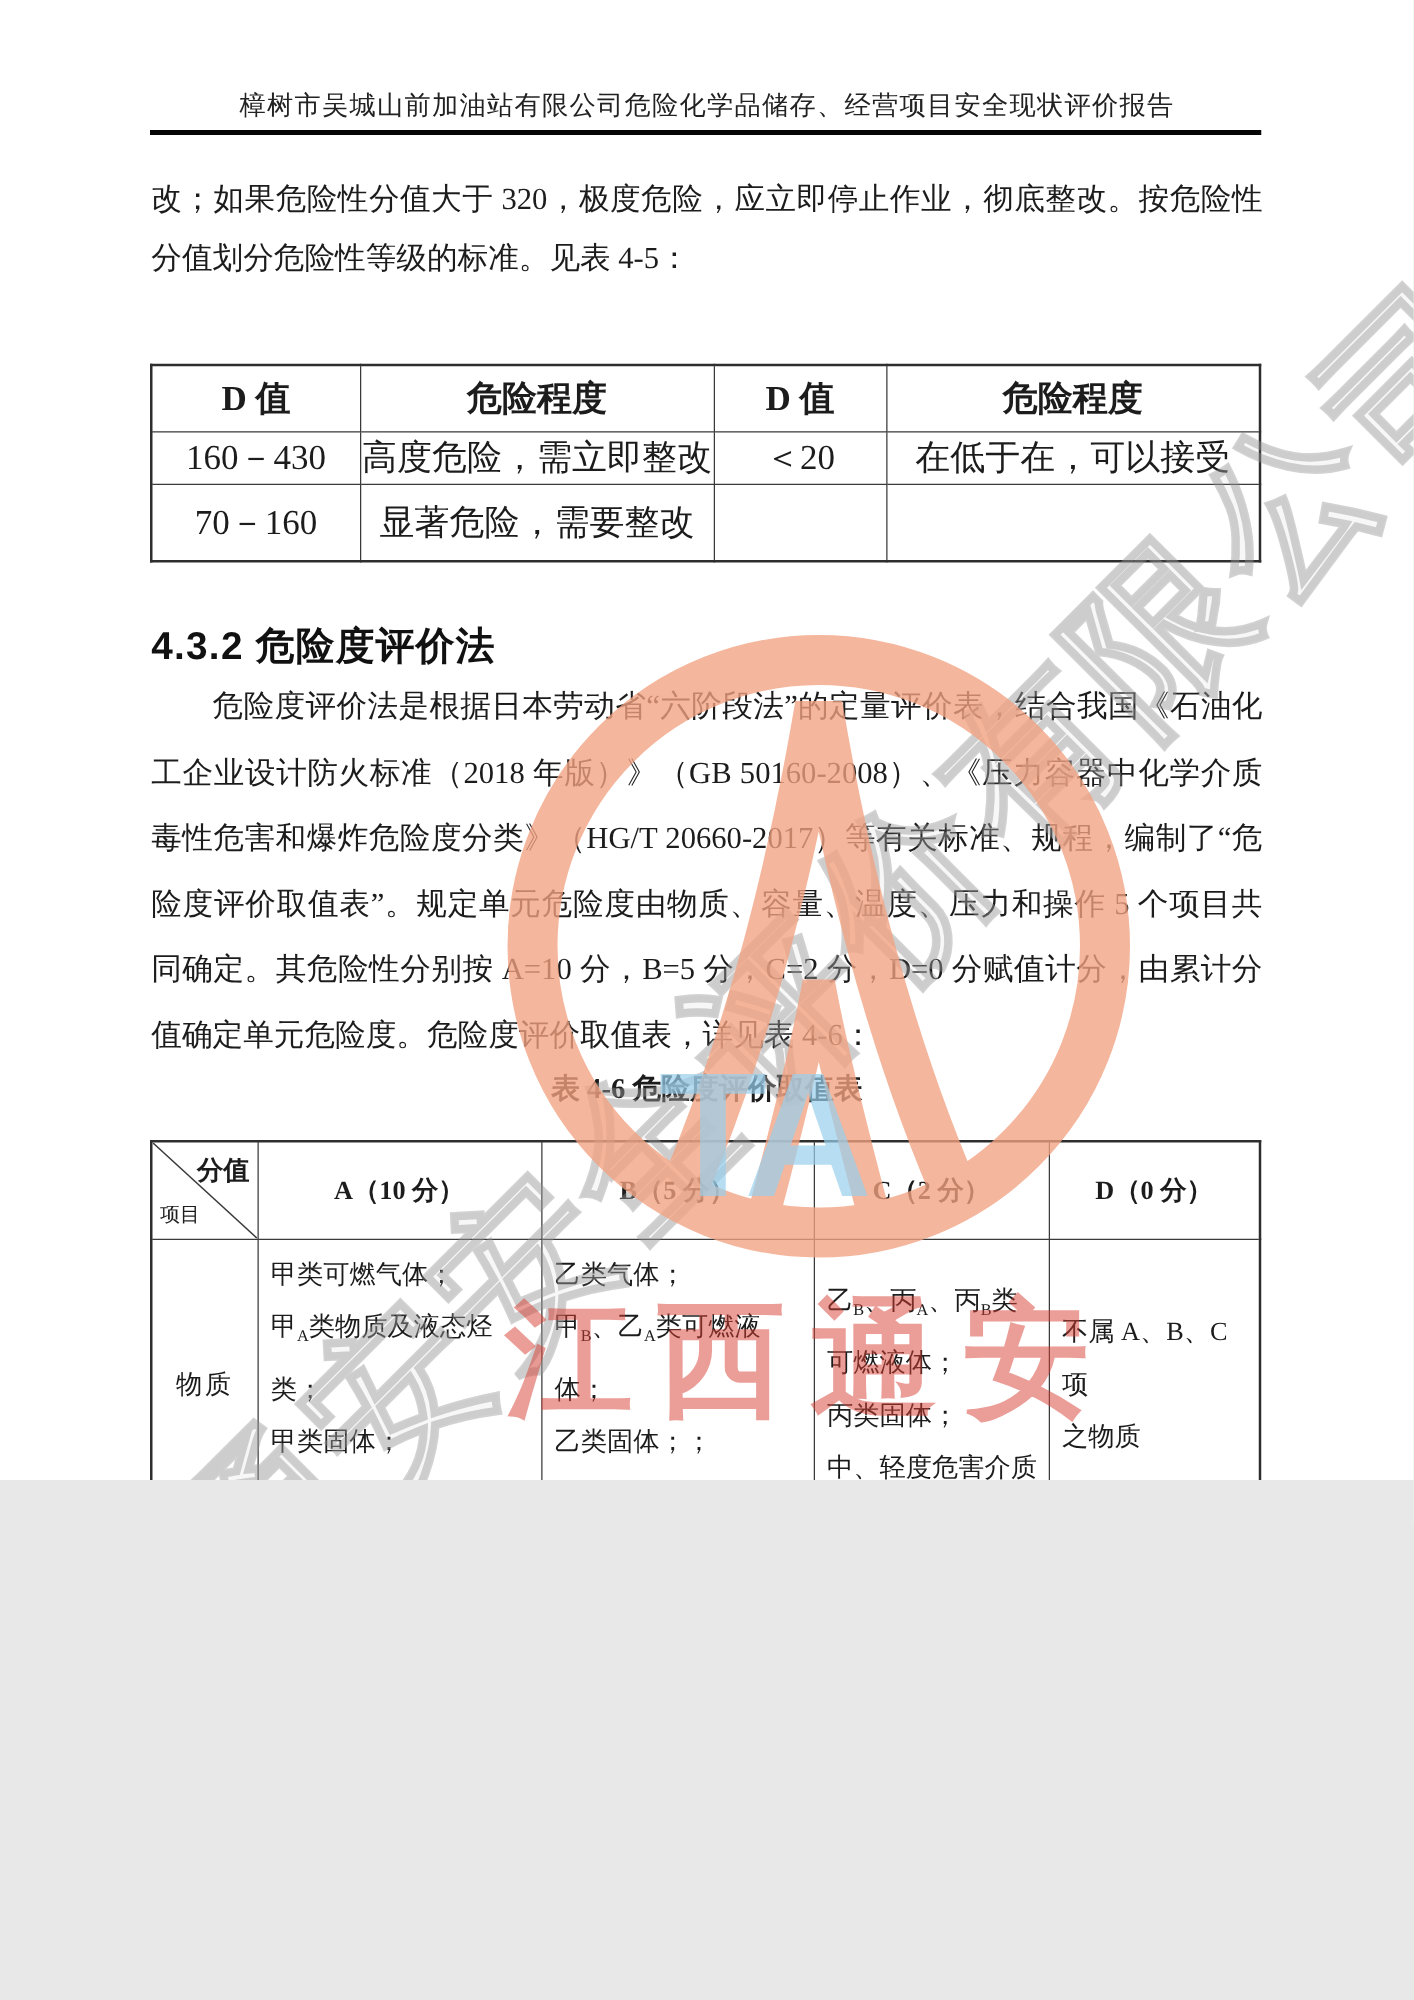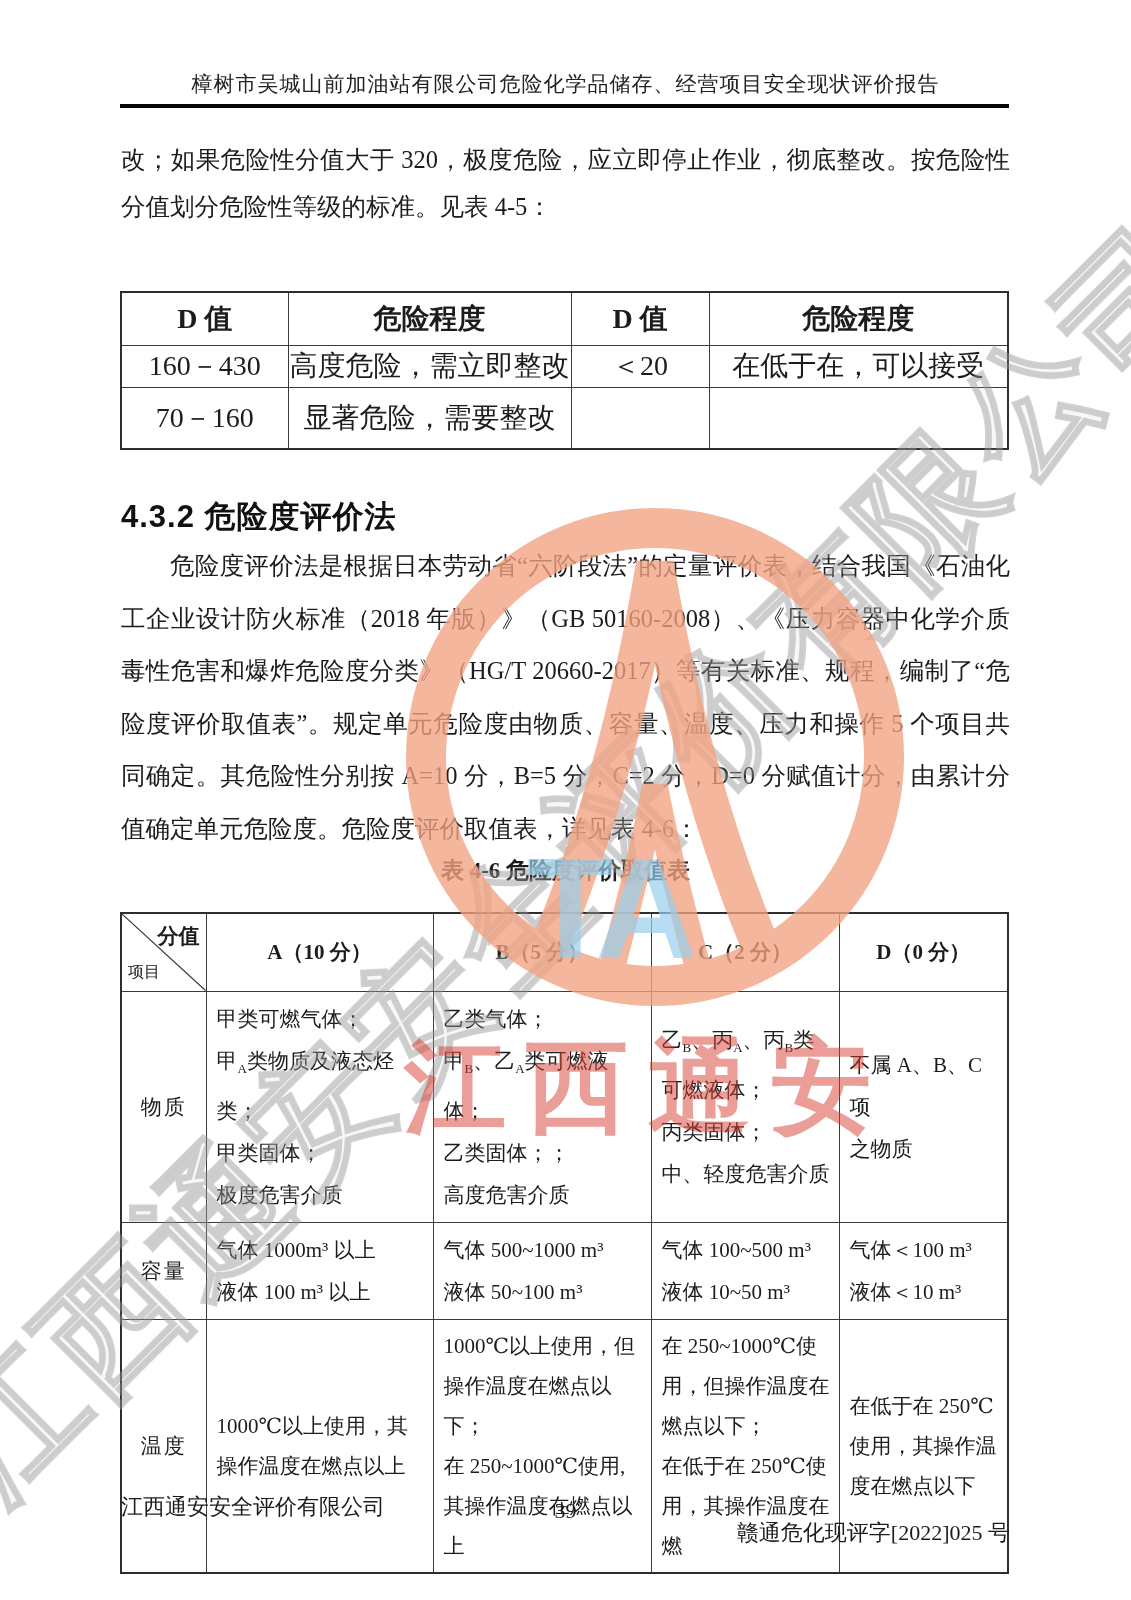--- a/index.html
+++ b/index.html
@@ -1,17 +1,17 @@
 <!DOCTYPE html>
 <html><head>
 <meta charset="utf-8">
 <style>
   html,body{margin:0;padding:0;background:#e8e8e8;}
   .page{
-    position:relative;width:1131px;height:1600px;margin:0 auto;background:#ffffff;
+    position:relative;width:1131px;height:1184px;margin:0 auto;background:#ffffff;
     overflow:hidden;font-family:"Liberation Serif","DejaVu Serif",serif;color:#1c1c1c;
   }
   
   .doc-header{position:absolute;top:70px;left:0;width:100%;text-align:center;
     font-size:21px;letter-spacing:1px;color:#222;}
   .header-rule{position:absolute;top:104px;left:120px;width:889px;height:4px;background:#050505;}
   
   .para1{position:absolute;top:136px;left:121px;width:889px;font-size:24.5px;
     line-height:47px;text-align:justify;}
   .caption{position:absolute;left:0;width:100%;text-align:center;font-weight:bold;font-size:23px;}

